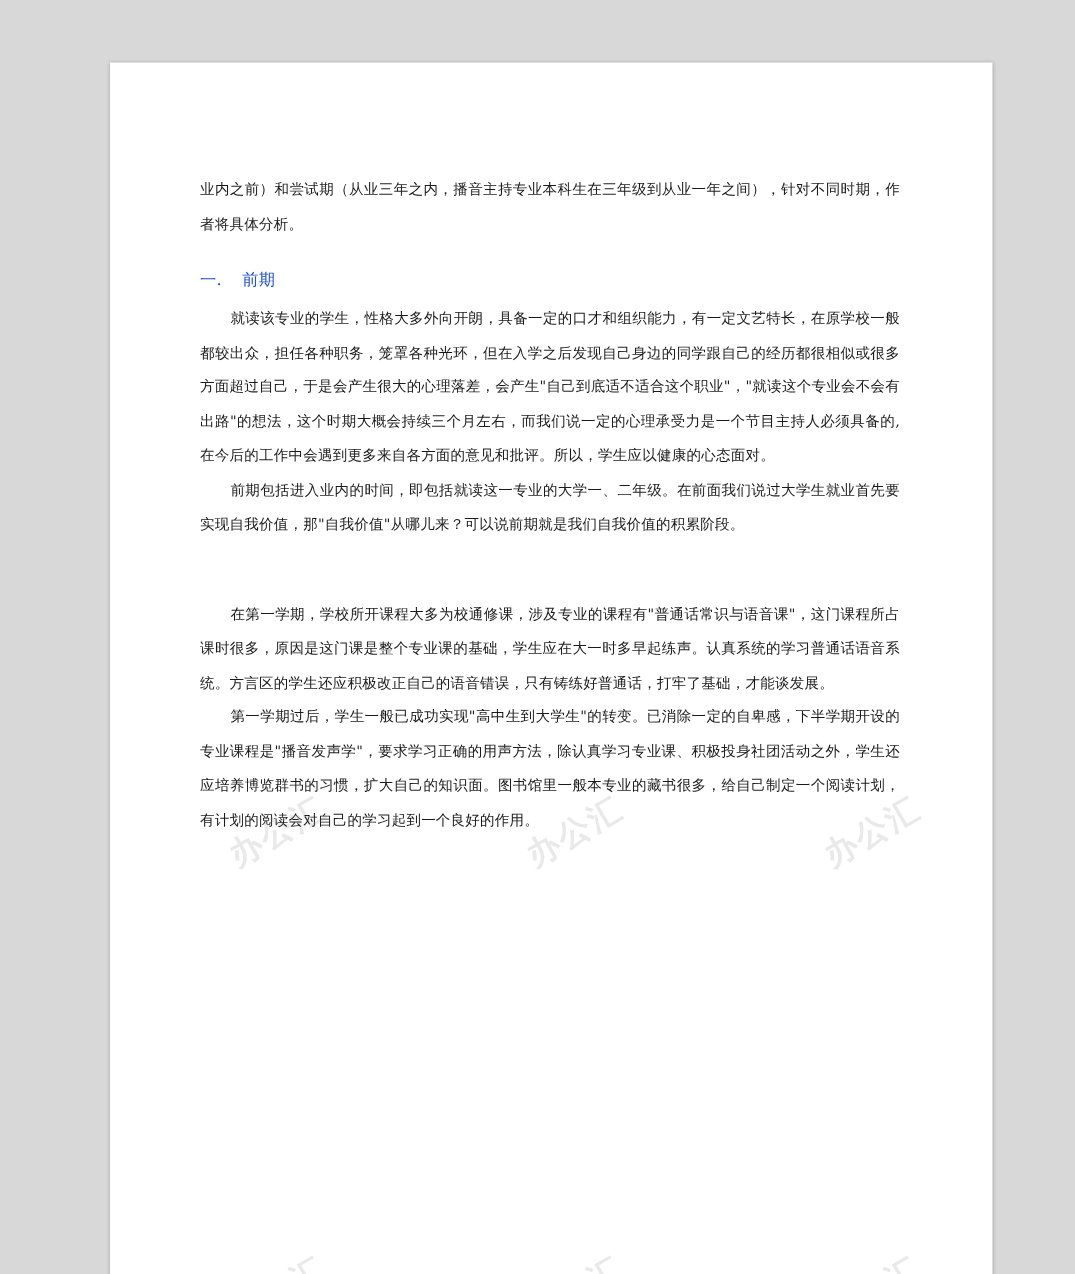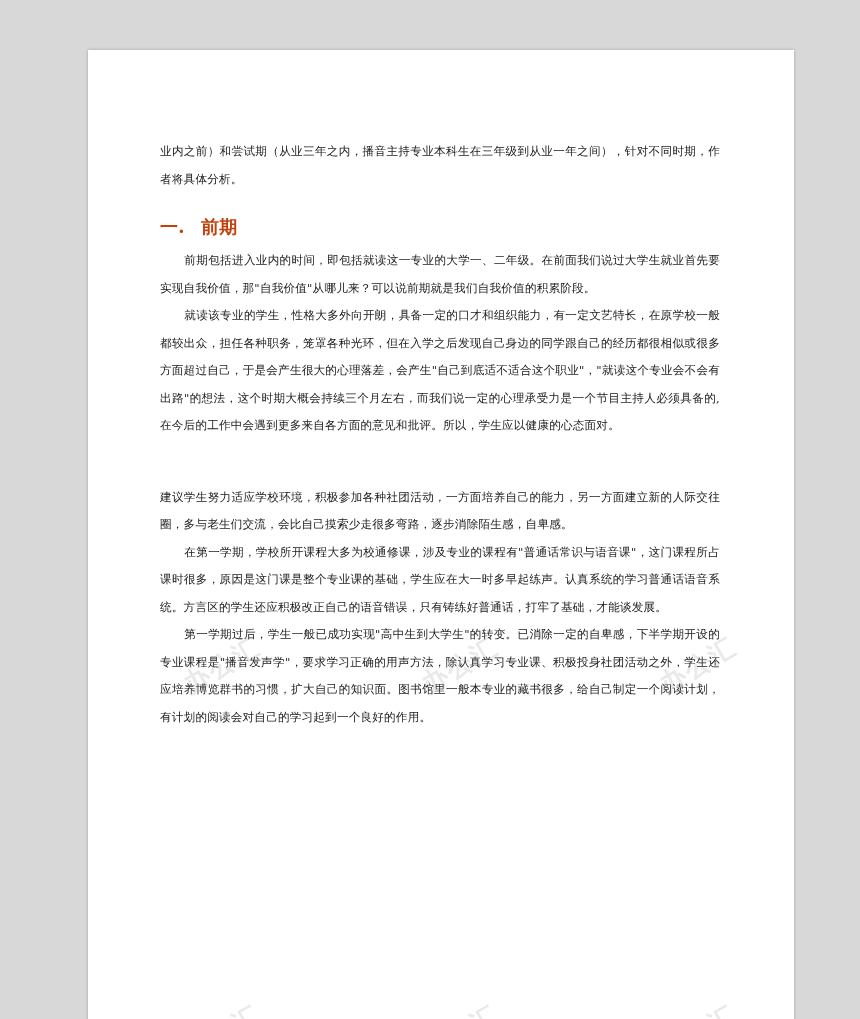--- a/index.html
+++ b/index.html
@@ -37,23 +37,23 @@
     color: #1a1a1a;
     text-align: justify;
     margin: 0;
     letter-spacing: 0.2px;
   }
   .indent {
     text-indent: 2.1em;
   }
   .heading {
     font-family: "DejaVu Serif", "Liberation Serif", serif;
-    font-size: 18px;
-    font-weight: bold;
-    color: #c2410c;
+    font-size: 13px;
+    font-weight: normal;
+    color: #1d4ed8;
     margin: 22px 0 8px 0;
     letter-spacing: 0.3px;
   }
   .heading .num {
     margin-right: 16px;
   }
   .gap-block {
     height: 44px;
   }
   
@@ -82,26 +82,25 @@
 <div class="page">
 
   <div class="content">
 
     <p class="para">业内之前）和尝试期（从业三年之内，播音主持专业本科生在三年级到从业一年之间），针对不同时期，作者将具体分析。</p>
 
     <div class="heading">
       <span class="num">一.</span><span>前期</span>
     </div>
 
+    <p class="para indent">就读该专业的学生，性格大多外向开朗，具备一定的口才和组织能力，有一定文艺特长，在原学校一般都较出众，担任各种职务，笼罩各种光环，但在入学之后发现自己身边的同学跟自己的经历都很相似或很多方面超过自己，于是会产生很大的心理落差，会产生"自己到底适不适合这个职业"，"就读这个专业会不会有出路"的想法，这个时期大概会持续三个月左右，而我们说一定的心理承受力是一个节目主持人必须具备的,在今后的工作中会遇到更多来自各方面的意见和批评。所以，学生应以健康的心态面对。</p>
     <p class="para indent">前期包括进入业内的时间，即包括就读这一专业的大学一、二年级。在前面我们说过大学生就业首先要实现自我价值，那"自我价值"从哪儿来？可以说前期就是我们自我价值的积累阶段。</p>
-    <p class="para indent">就读该专业的学生，性格大多外向开朗，具备一定的口才和组织能力，有一定文艺特长，在原学校一般都较出众，担任各种职务，笼罩各种光环，但在入学之后发现自己身边的同学跟自己的经历都很相似或很多方面超过自己，于是会产生很大的心理落差，会产生"自己到底适不适合这个职业"，"就读这个专业会不会有出路"的想法，这个时期大概会持续三个月左右，而我们说一定的心理承受力是一个节目主持人必须具备的,在今后的工作中会遇到更多来自各方面的意见和批评。所以，学生应以健康的心态面对。</p>
 
     <div class="gap-block"></div>
 
-    <p class="para">建议学生努力适应学校环境，积极参加各种社团活动，一方面培养自己的能力，另一方面建立新的人际交往圈，多与老生们交流，会比自己摸索少走很多弯路，逐步消除陌生感，自卑感。</p>
     <p class="para indent">在第一学期，学校所开课程大多为校通修课，涉及专业的课程有"普通话常识与语音课"，这门课程所占课时很多，原因是这门课是整个专业课的基础，学生应在大一时多早起练声。认真系统的学习普通话语音系统。方言区的学生还应积极改正自己的语音错误，只有铸练好普通话，打牢了基础，才能谈发展。</p>
     <p class="para indent">第一学期过后，学生一般已成功实现"高中生到大学生"的转变。已消除一定的自卑感，下半学期开设的专业课程是"播音发声学"，要求学习正确的用声方法，除认真学习专业课、积极投身社团活动之外，学生还应培养博览群书的习惯，扩大自己的知识面。图书馆里一般本专业的藏书很多，给自己制定一个阅读计划，有计划的阅读会对自己的学习起到一个良好的作用。</p>
 
   </div>
 
   <div class="wm wm1">办公汇</div>
   <div class="wm wm2">办公汇</div>
   <div class="wm wm3">办公汇</div>
   <div class="wm wm4">办公汇</div>
   <div class="wm wm5">办公汇</div>

